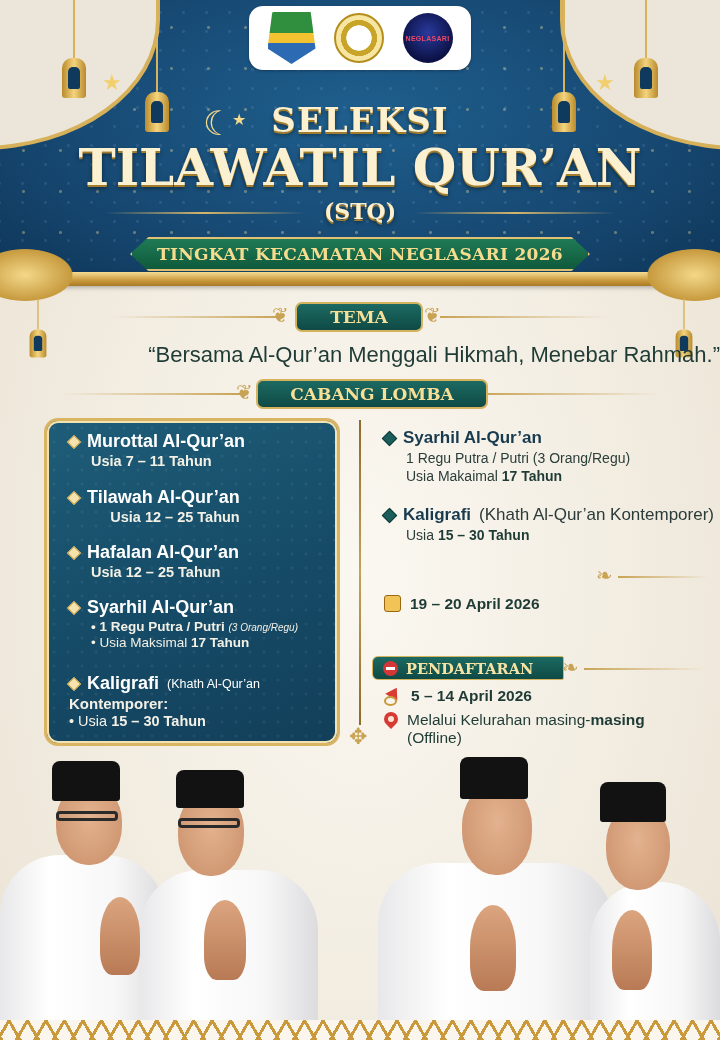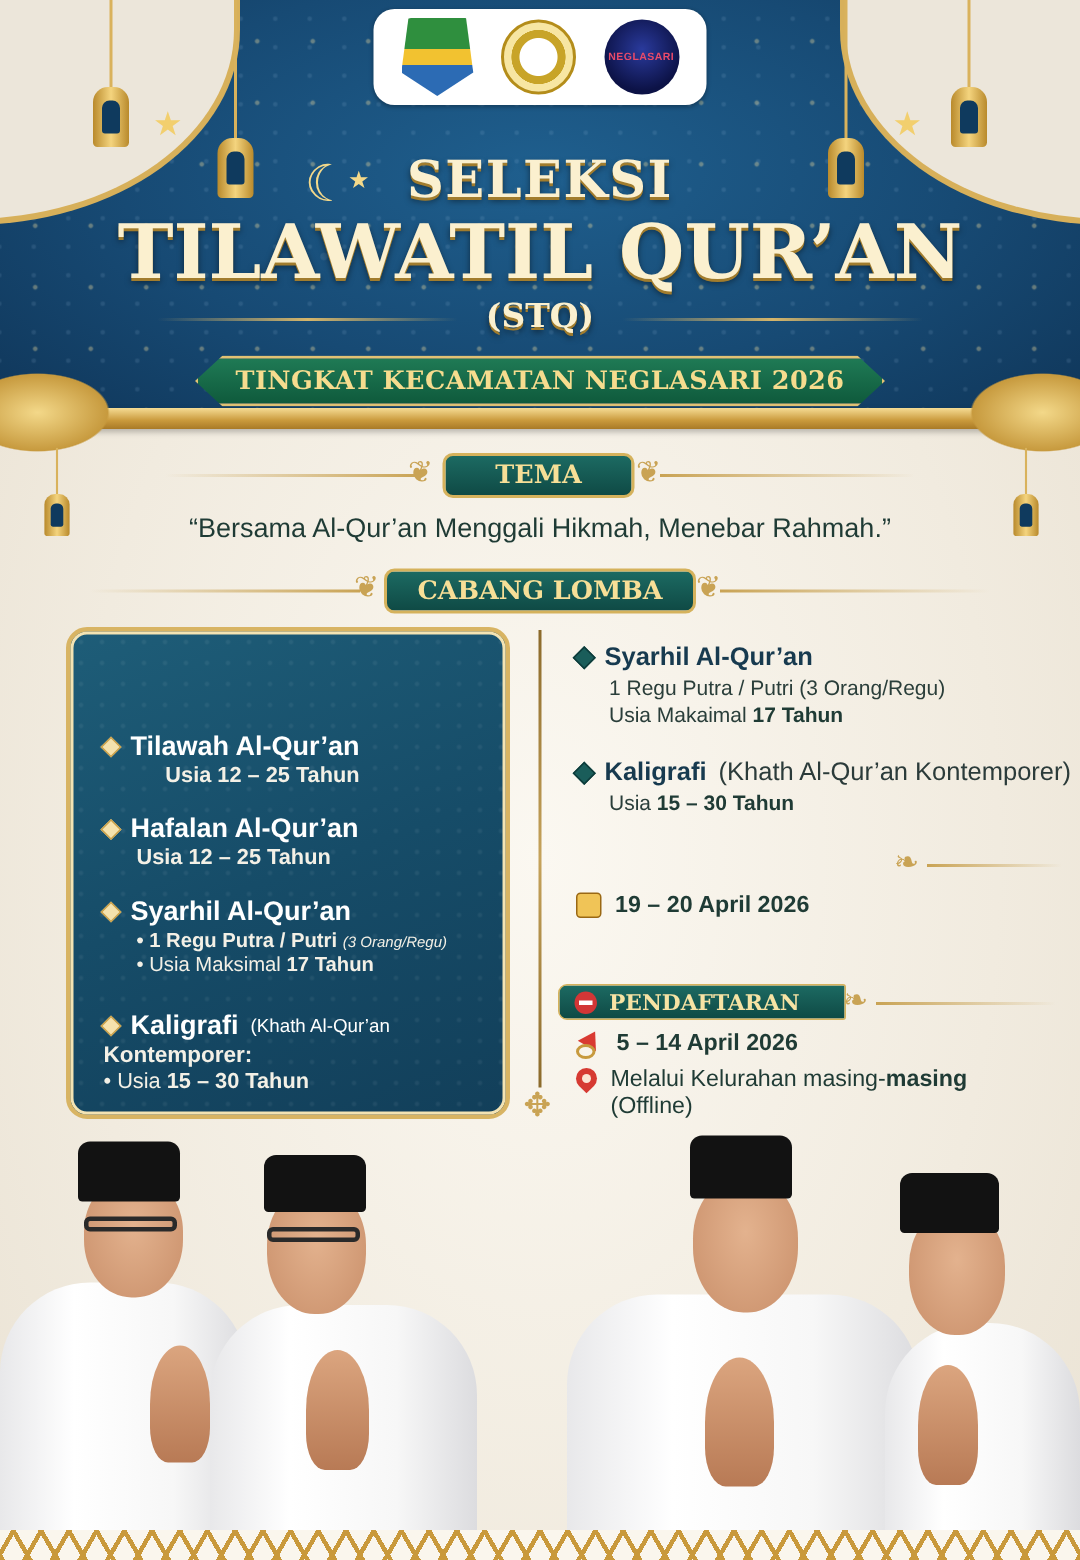--- a/index.html
+++ b/index.html
@@ -109,22 +109,22 @@
     border: 2px solid #d5b25c; border-radius: 7px;
   }
   .tag span {
     font-family: "DejaVu Serif", "Liberation Serif", serif; font-weight: bold; color: #f7df97; font-size: 17px;
   }
   .tag-line { position: absolute; height: 2px; background: linear-gradient(90deg, transparent, #c9a354); }
   .tag-line.rev { background: linear-gradient(90deg, #c9a354, transparent); }
   .tag-flourish { position: absolute; color: #c9a354; font-size: 20px; line-height: 1; }
 
   .theme-text {
-    position: absolute; left: 0; top: 342px; width: 720px; text-align: center;
-    font-family: "Liberation Sans", sans-serif; font-size: 18px; color: #1f3b35;
+    position: absolute; left: 0; top: 342px; width: 720px; text-align: right;
+    font-family: "Liberation Sans", sans-serif; font-size: 22px; color: #1f3b35;
   }
 
   
   .card {
     position: absolute; left: 44px; top: 418px; width: 296px; height: 328px;
     background:
       radial-gradient(circle, rgba(255,255,255,0.06) 0 1px, transparent 2px),
       linear-gradient(160deg, #1e5d78 0%, #164c68 50%, #123f5a 100%);
     background-size: 14px 14px, 100% 100%;
     border: 3px solid #d8b463; border-radius: 14px;
@@ -258,25 +258,32 @@
   <div class="tag-flourish" style="left:424px;top:305px;">❦</div>
   <div class="tag" style="left:295px;top:302px;width:128px;">
     <span>TEMA</span>
   </div>
   <div class="theme-text">“Bersama Al-Qur’an Menggali Hikmah, Menebar Rahmah.”</div>
 
   <div class="tag-line rev" style="left:60px;top:393px;width:180px;transform:scaleX(-1);"></div>
   <div class="tag-line rev" style="left:480px;top:393px;width:180px;"></div>
   <div class="tag-flourish" style="left:236px;top:382px;">❦</div>
   <div class="tag-flourish" style="left:464px;top:382px;">❦</div>
-  <div class="tag" style="left:256px;top:379px;width:208px;">
+  <div class="tag" style="left:256px;top:379px;width:232px;">
     <span>CABANG LOMBA</span>
   </div>
 
   <div class="card">
+    <div class="card-item" style="top:10px;">
+      <div class="card-head">
+          <span class="diamond"></span>
+          <span>Murottal Al-Qur’an</span>
+        </div>
+      <div class="card-sub">Usia 7 – 11 Tahun</div>
+    </div>
     <div class="card-item" style="top:66px;text-align:right;">
       <div class="card-head">
           <span class="diamond"></span>
           <span>Tilawah Al-Qur’an</span>
         </div>
       <div class="card-sub">Usia 12 – 25 Tahun</div>
     </div>
     <div class="card-item" style="top:121px;">
       <div class="card-head">
           <span class="diamond"></span>

